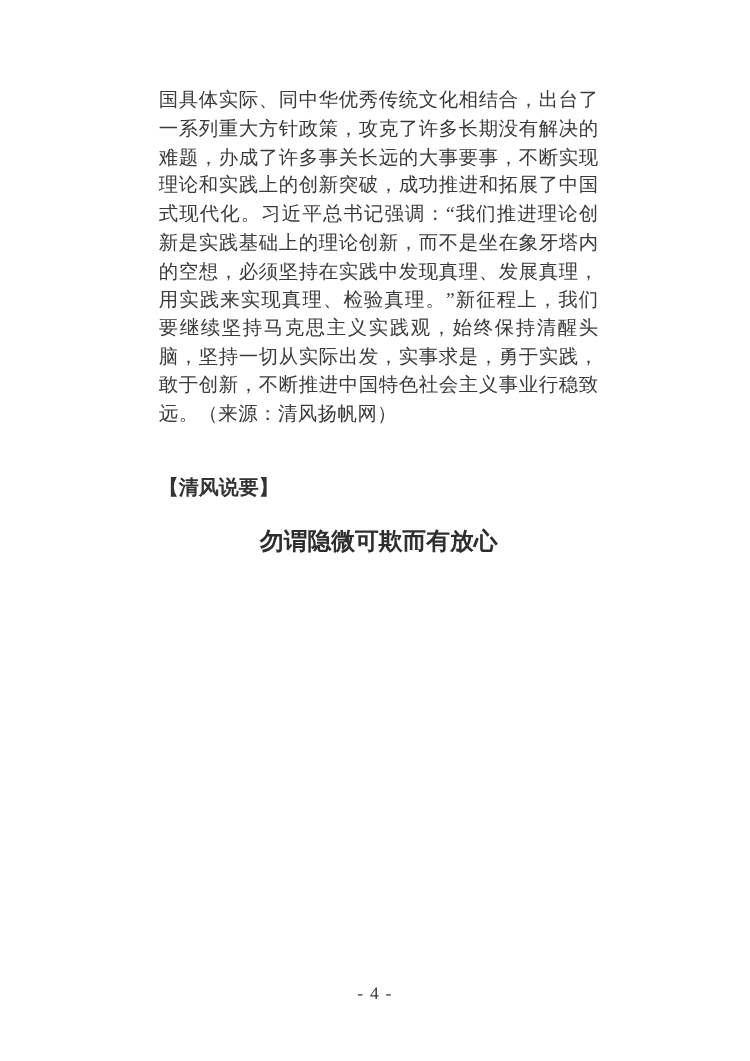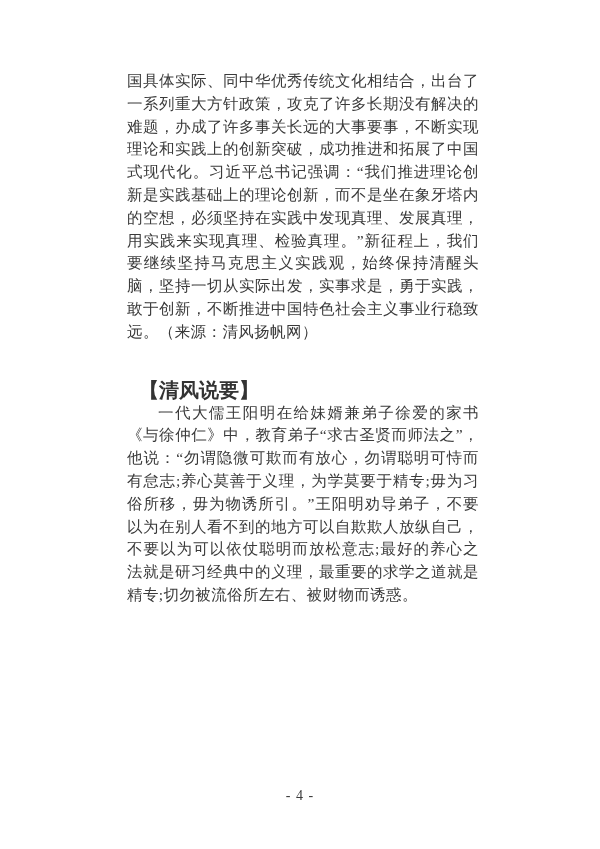--- a/index.html
+++ b/index.html
@@ -24,22 +24,22 @@
     font-size: 15.5px;
     line-height: 22.8px;
     text-align: justify;
     letter-spacing: 0.4px;
     word-break: break-all;
   }
   .body-text.indent {
     text-indent: 2em;
   }
   .section-label {
-    margin: 35px 0 0 12px;
-    font-size: 20px;
+    margin: 35px 0 0 0;
+    font-size: 16px;
     line-height: 23px;
     font-weight: bold;
     color: #333333;
   }
   .article-title {
     margin: 18px 0 30px 0;
     font-size: 19px;
     line-height: 28px;
     font-weight: bold;
     text-align: center;
@@ -59,19 +59,19 @@
 </style>
 </head>
 <body>
 
 <div class="page">
 
   <p class="body-text">国具体实际、同中华优秀传统文化相结合，出台了一系列重大方针政策，攻克了许多长期没有解决的难题，办成了许多事关长远的大事要事，不断实现理论和实践上的创新突破，成功推进和拓展了中国式现代化。习近平总书记强调：“我们推进理论创新是实践基础上的理论创新，而不是坐在象牙塔内的空想，必须坚持在实践中发现真理、发展真理，用实践来实现真理、检验真理。”新征程上，我们要继续坚持马克思主义实践观，始终保持清醒头脑，坚持一切从实际出发，实事求是，勇于实践，敢于创新，不断推进中国特色社会主义事业行稳致远。（来源：清风扬帆网）</p>
 
   <p class="section-label">【清风说要】</p>
 
+  <h1 class="article-title">勿谓隐微可欺而有放心</h1>
 
-  <p class="body-text indent">一代大儒王阳明在给妹婿兼弟子徐爱的家书《与徐仲仁》中，教育弟子“求古圣贤而师法之”，他说：“勿谓隐微可欺而有放心，勿谓聪明可恃而有怠志;养心莫善于义理，为学莫要于精专;毋为习俗所移，毋为物诱所引。”王阳明劝导弟子，不要以为在别人看不到的地方可以自欺欺人放纵自己，不要以为可以依仗聪明而放松意志;最好的养心之法就是研习经典中的义理，最重要的求学之道就是精专;切勿被流俗所左右、被财物而诱惑。</p>
 
 
   <div class="page-footer">- 4 -</div>
 
 </div>
 
 </body></html>

